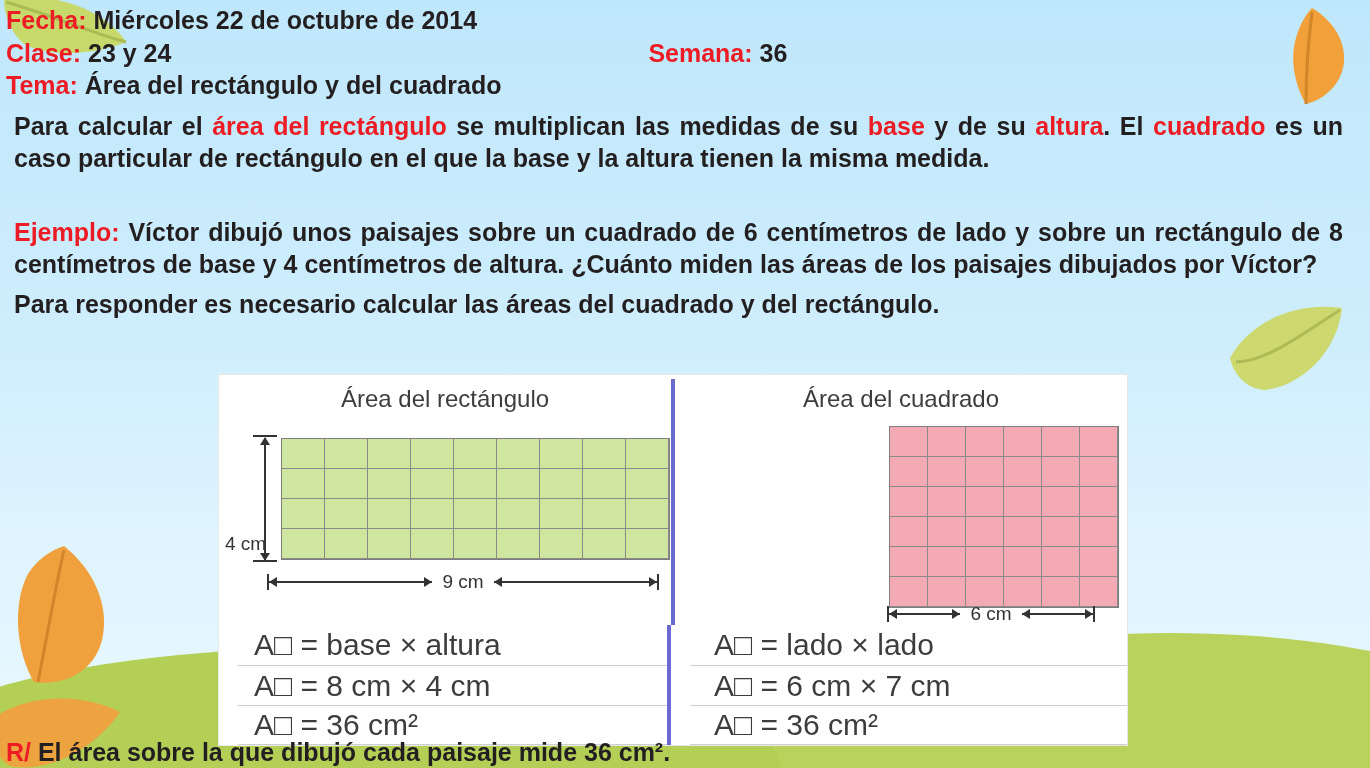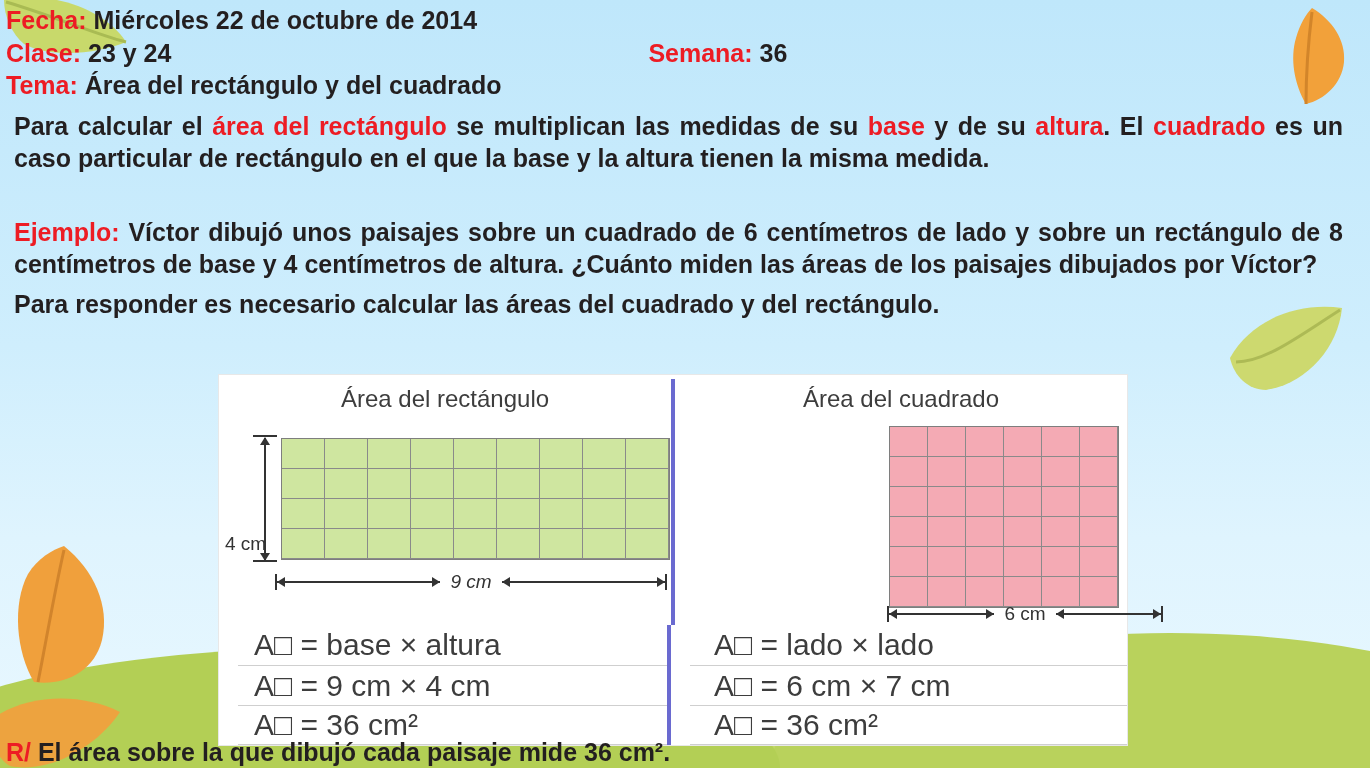--- a/index.html
+++ b/index.html
@@ -202,22 +202,22 @@
     border-bottom: 5px solid transparent;
     border-left: 8px solid #333;
   }
   .hmeasure .end {
     width: 2px;
     height: 16px;
     background: #333;
   }
   .hmeasure .txt { padding: 0 10px; white-space: nowrap; }
 
-  .rect-hmeasure { left: 56px; top: 196px; width: 392px; font-style: italic; }
-  .sq-hmeasure  { left: 212px; top: 228px; width: 276px; }
+  .rect-hmeasure { left: 48px; top: 196px; width: 392px; }
+  .sq-hmeasure  { left: 212px; top: 228px; width: 208px; }
 
   
   .fig-formulas {
     border-top: 0;
   }
   .frow {
     display: flex;
     height: 40px;
   }
   .frow + .frow .fcell { border-top: 1px solid #cfcfcf; }
@@ -418,21 +418,21 @@
     </div>
   </div>
 
   <div class="fig-formulas">
     <div class="frow">
       <div class="fcell">A□ = base × altura</div>
       <div class="fdiv"></div>
       <div class="fcell right">A□ = lado × lado</div>
     </div>
     <div class="frow">
-      <div class="fcell">A□ = 9 cm × 4 cm</div>
+      <div class="fcell">A□ = 8 cm × 4 cm</div>
       <div class="fdiv"></div>
       <div class="fcell right">A□ = 6 cm × 7 cm</div>
     </div>
     <div class="frow">
       <div class="fcell">A□ = 36 cm²</div>
       <div class="fdiv"></div>
       <div class="fcell right">A□ = 36 cm²</div>
     </div>
   </div>
 </div>

